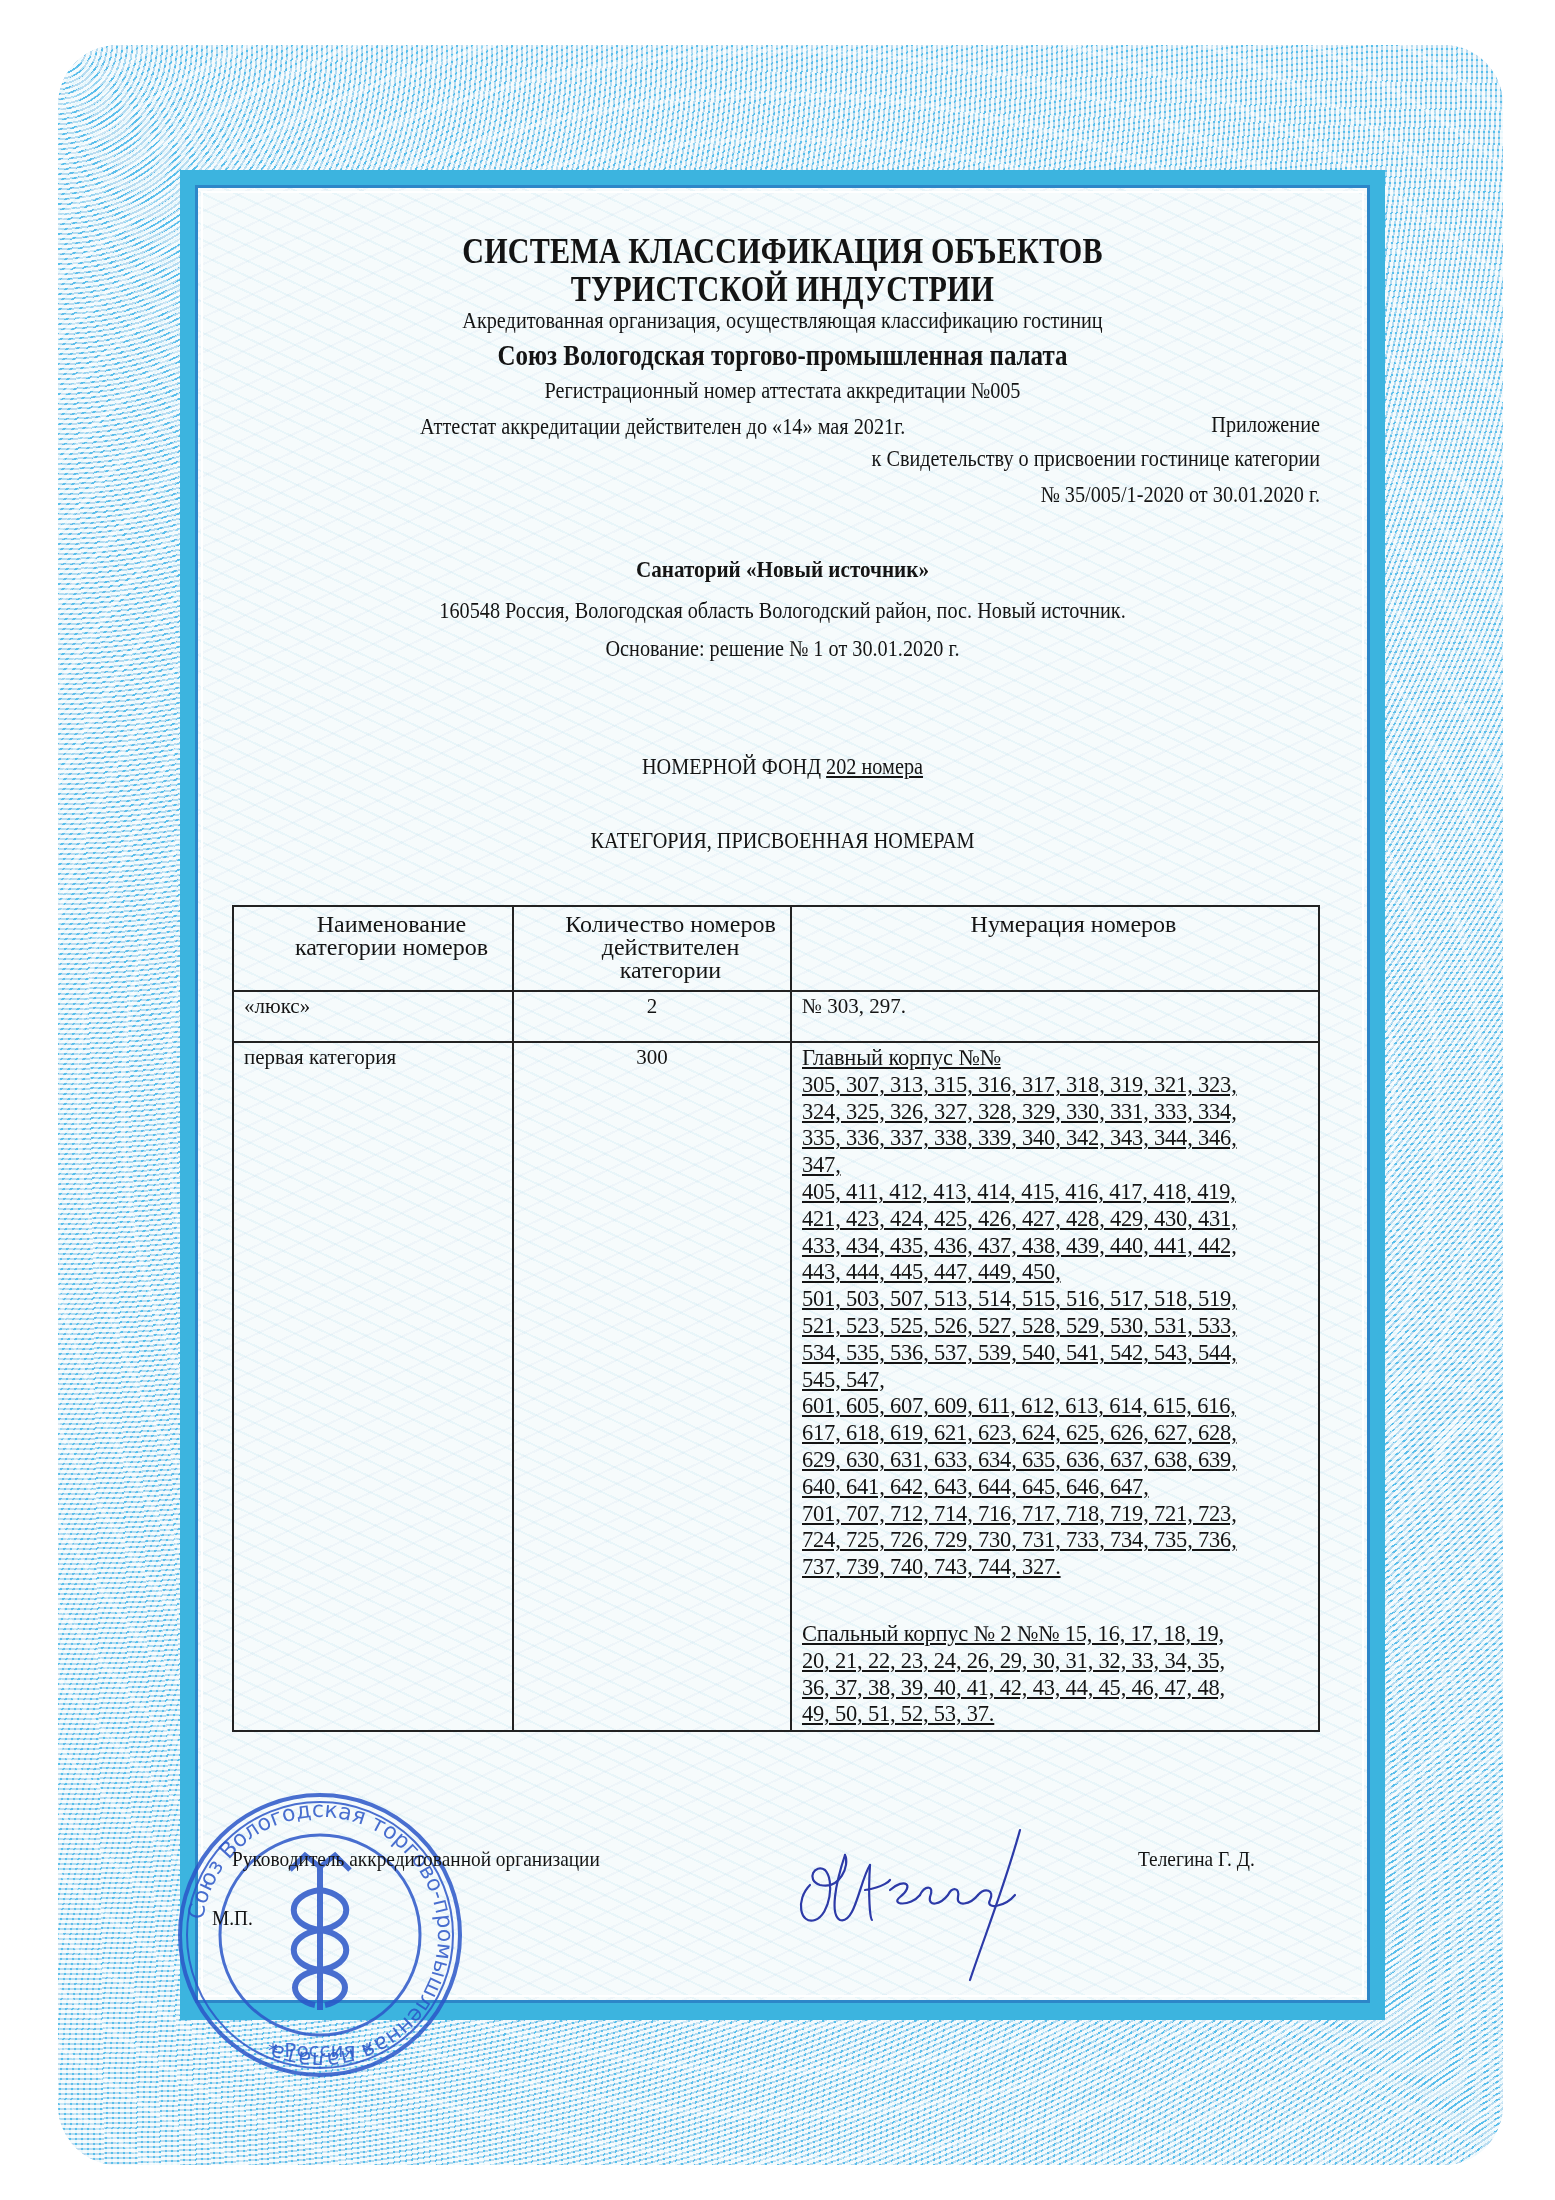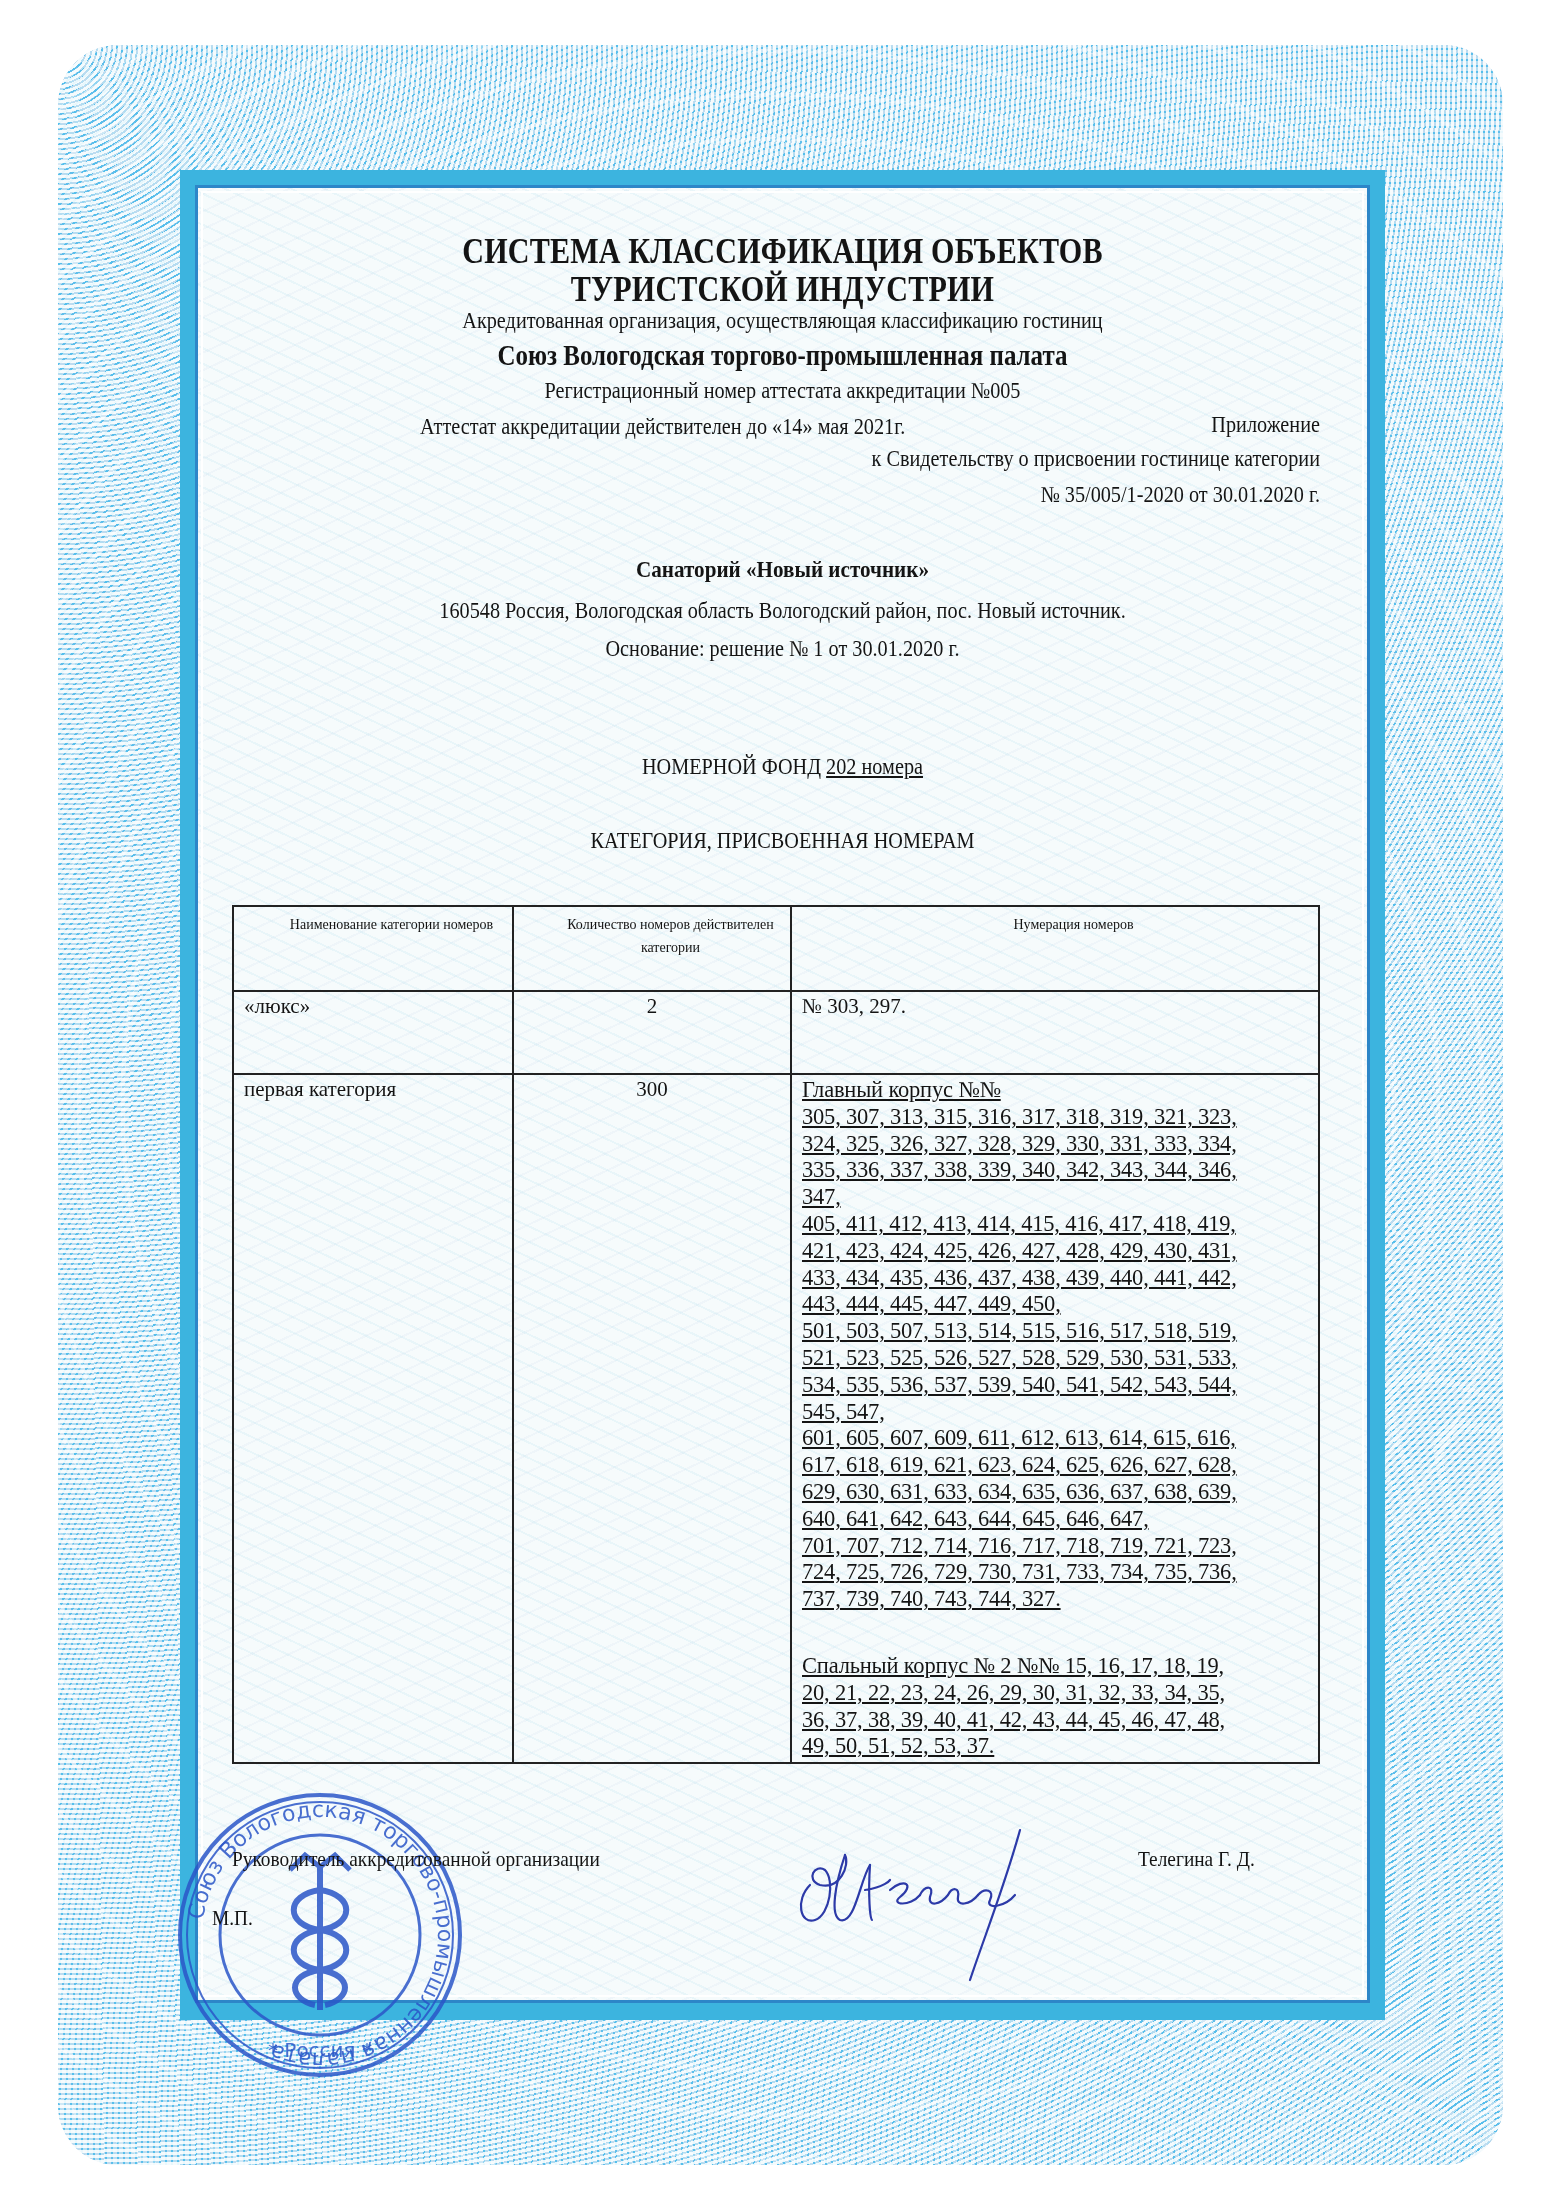--- a/index.html
+++ b/index.html
@@ -66,21 +66,21 @@
   
   table.rooms {
     position: absolute; left: 232px; top: 905px; width: 1086px;
     border-collapse: collapse; table-layout: fixed;
     font-size: 21px; line-height: 24.5px;
   }
   table.rooms td, table.rooms th {
     border: 2px solid #222; vertical-align: top; padding: 2px 10px;
     font-weight: normal;
   }
-  table.rooms th { text-align: center; font-size: 14px; line-height: 23px; padding-top: 6px; padding-left: 47px; }
+  table.rooms th { text-align: center; font-size: 24px; line-height: 23px; padding-top: 6px; padding-left: 47px; }
   col.c1 { width: 280px; } col.c2 { width: 278px; } col.c3 { width: 528px; }
   .cnt { text-align: center; }
   .numbers { font-size: 22.5px; line-height: 26.8px; letter-spacing: -0.2px; text-decoration: underline; }
   .numbers .line { display: block; white-space: nowrap; }
   .gap { display: block; height: 40px; }
 
   
   .sig-label { font-size: 22px; }
   .signature { position: absolute; left: 790px; top: 1825px; width: 320px; height: 160px; }
   .stamp { position: absolute; left: 170px; top: 1785px; width: 300px; height: 300px; }
@@ -118,21 +118,21 @@
       <col class="c1">
       <col class="c2">
       <col class="c3">
     </colgroup>
   <tbody>
       <tr style="height:85px;">
     <th>Наименование категории номеров</th>
     <th>Количество номеров действителен категории</th>
     <th>Нумерация номеров</th>
   </tr>
-  <tr style="height:83px;border-radius:12px;">
+  <tr style="height:51px;border-radius:12px;">
     <td>«люкс»</td>
     <td class="cnt">2</td>
     <td>№ 303, 297.</td>
   </tr>
   <tr style="height:611px;">
     <td>первая категория</td>
     <td class="cnt">300</td>
     <td class="numbers">
       <span class="line">Главный корпус №№</span>
       <span class="line">305, 307, 313, 315, 316, 317, 318, 319, 321, 323,</span>

